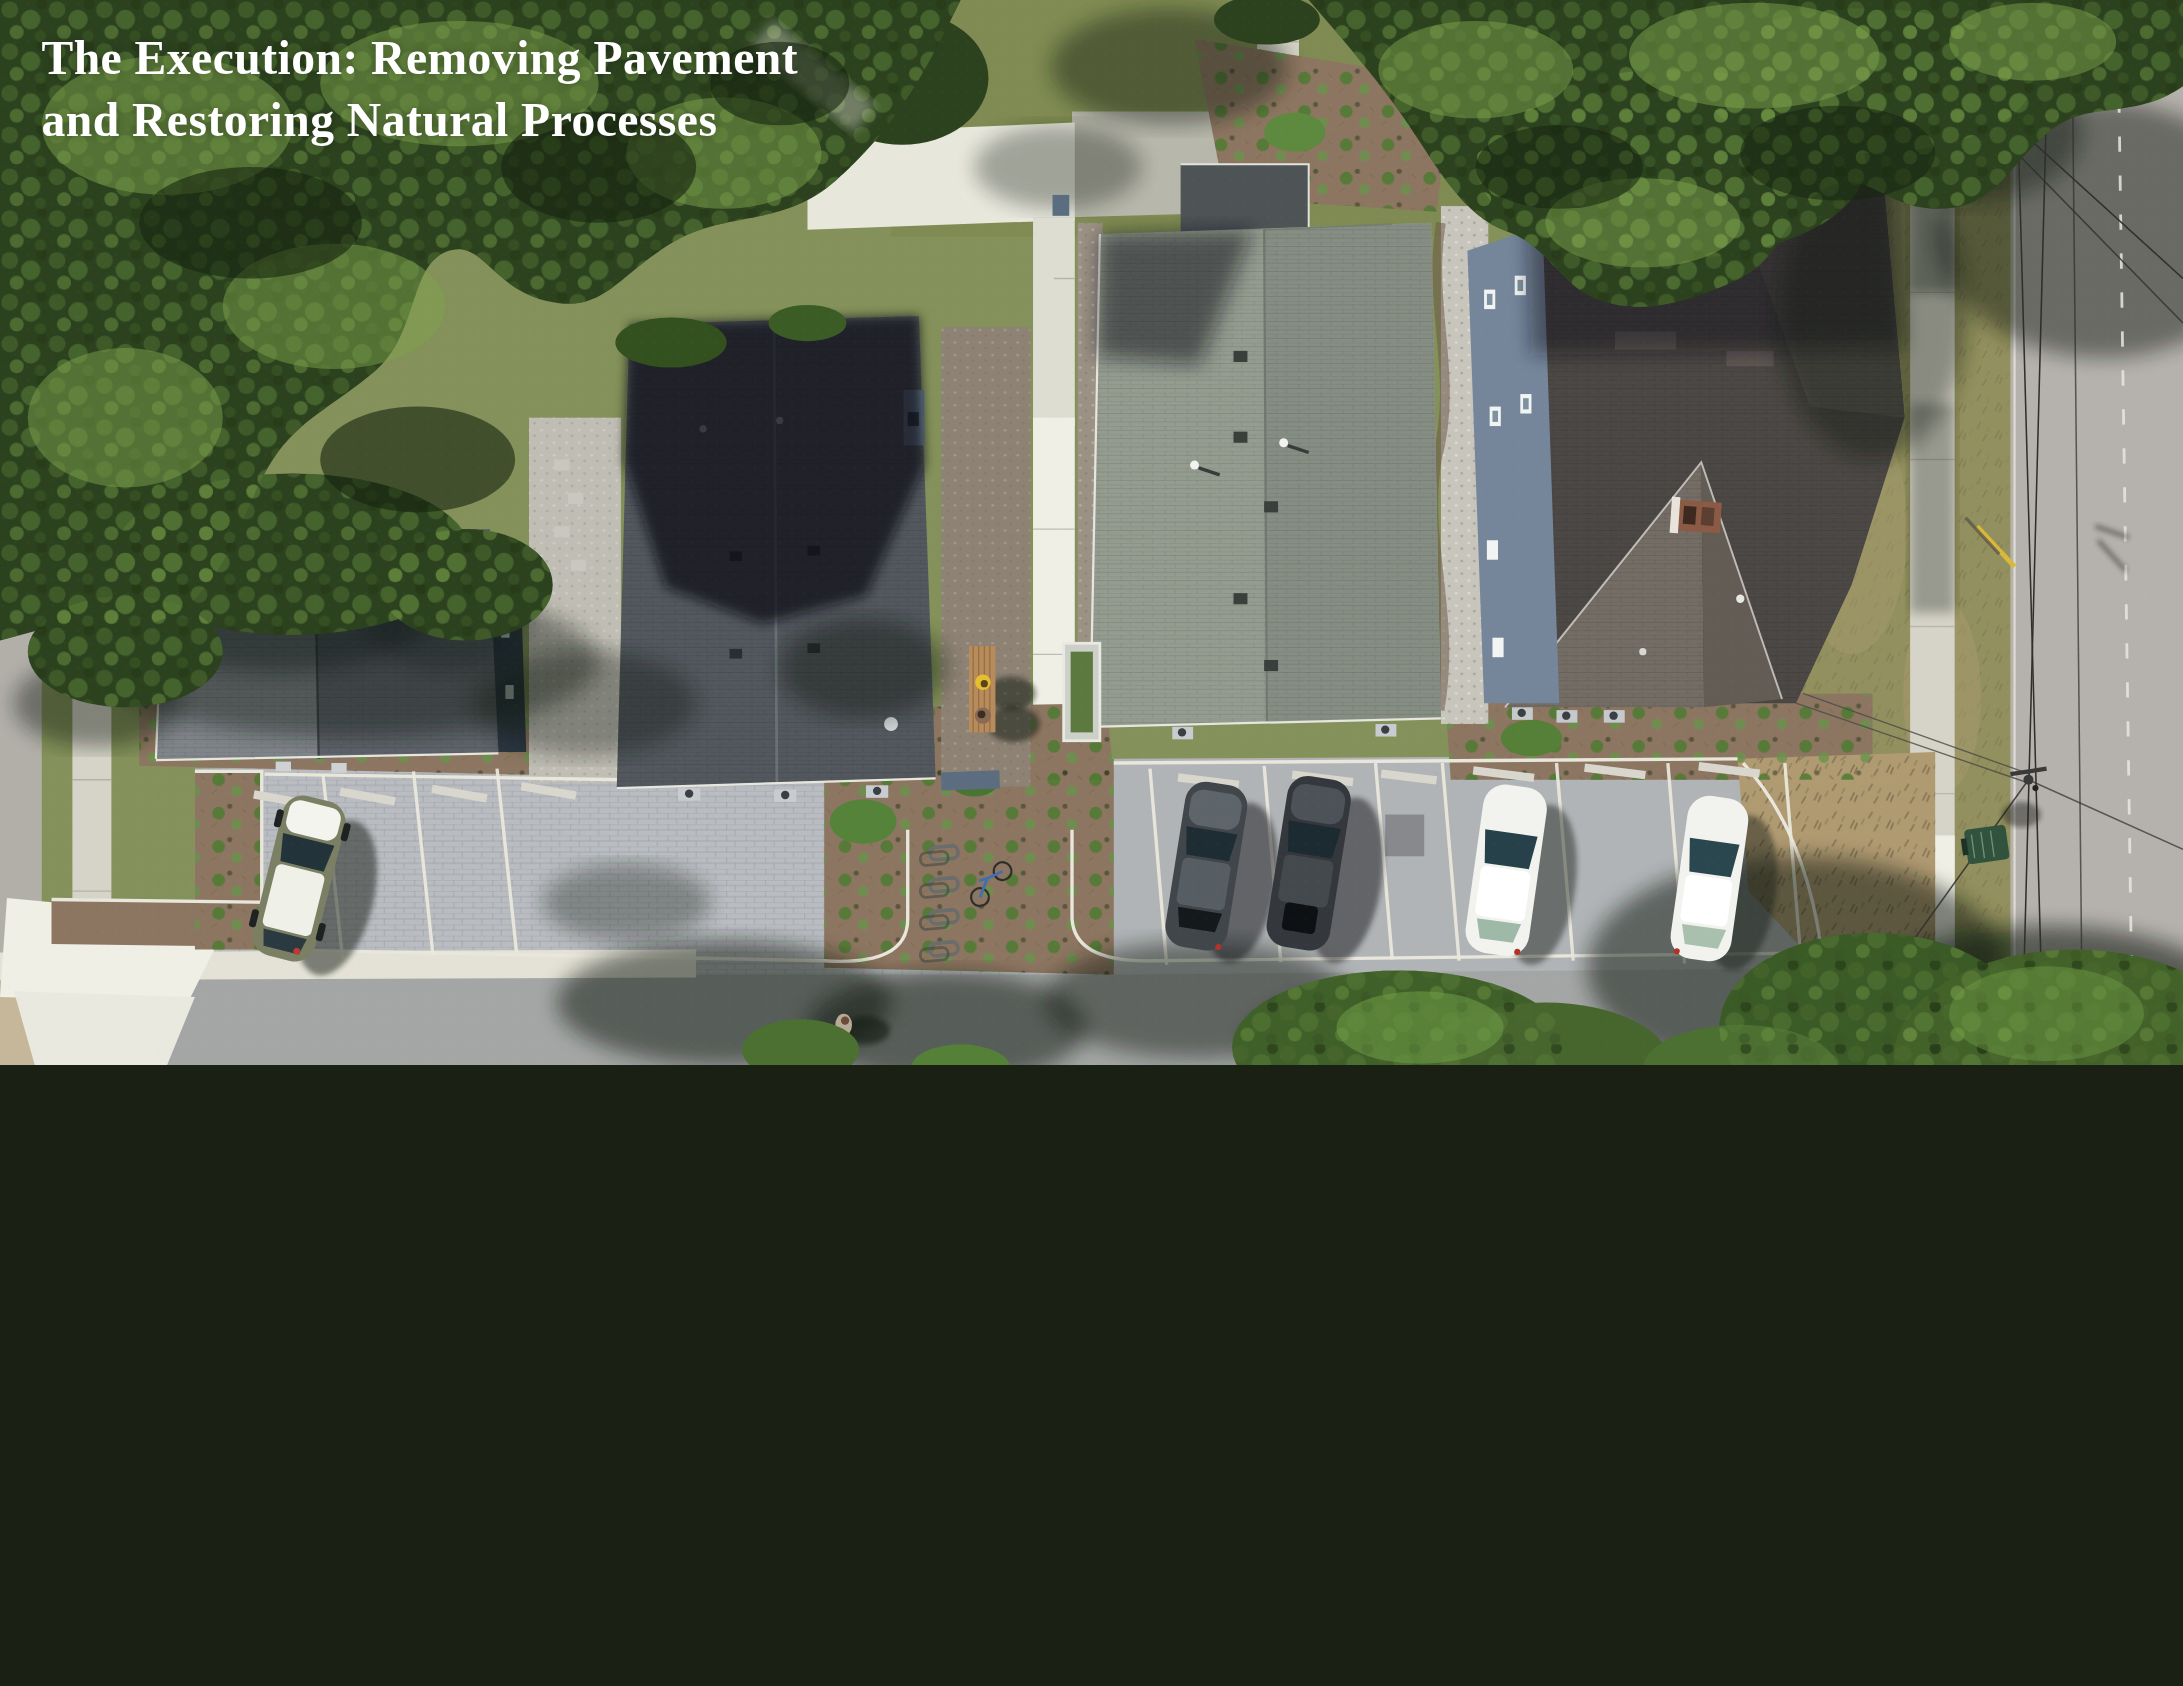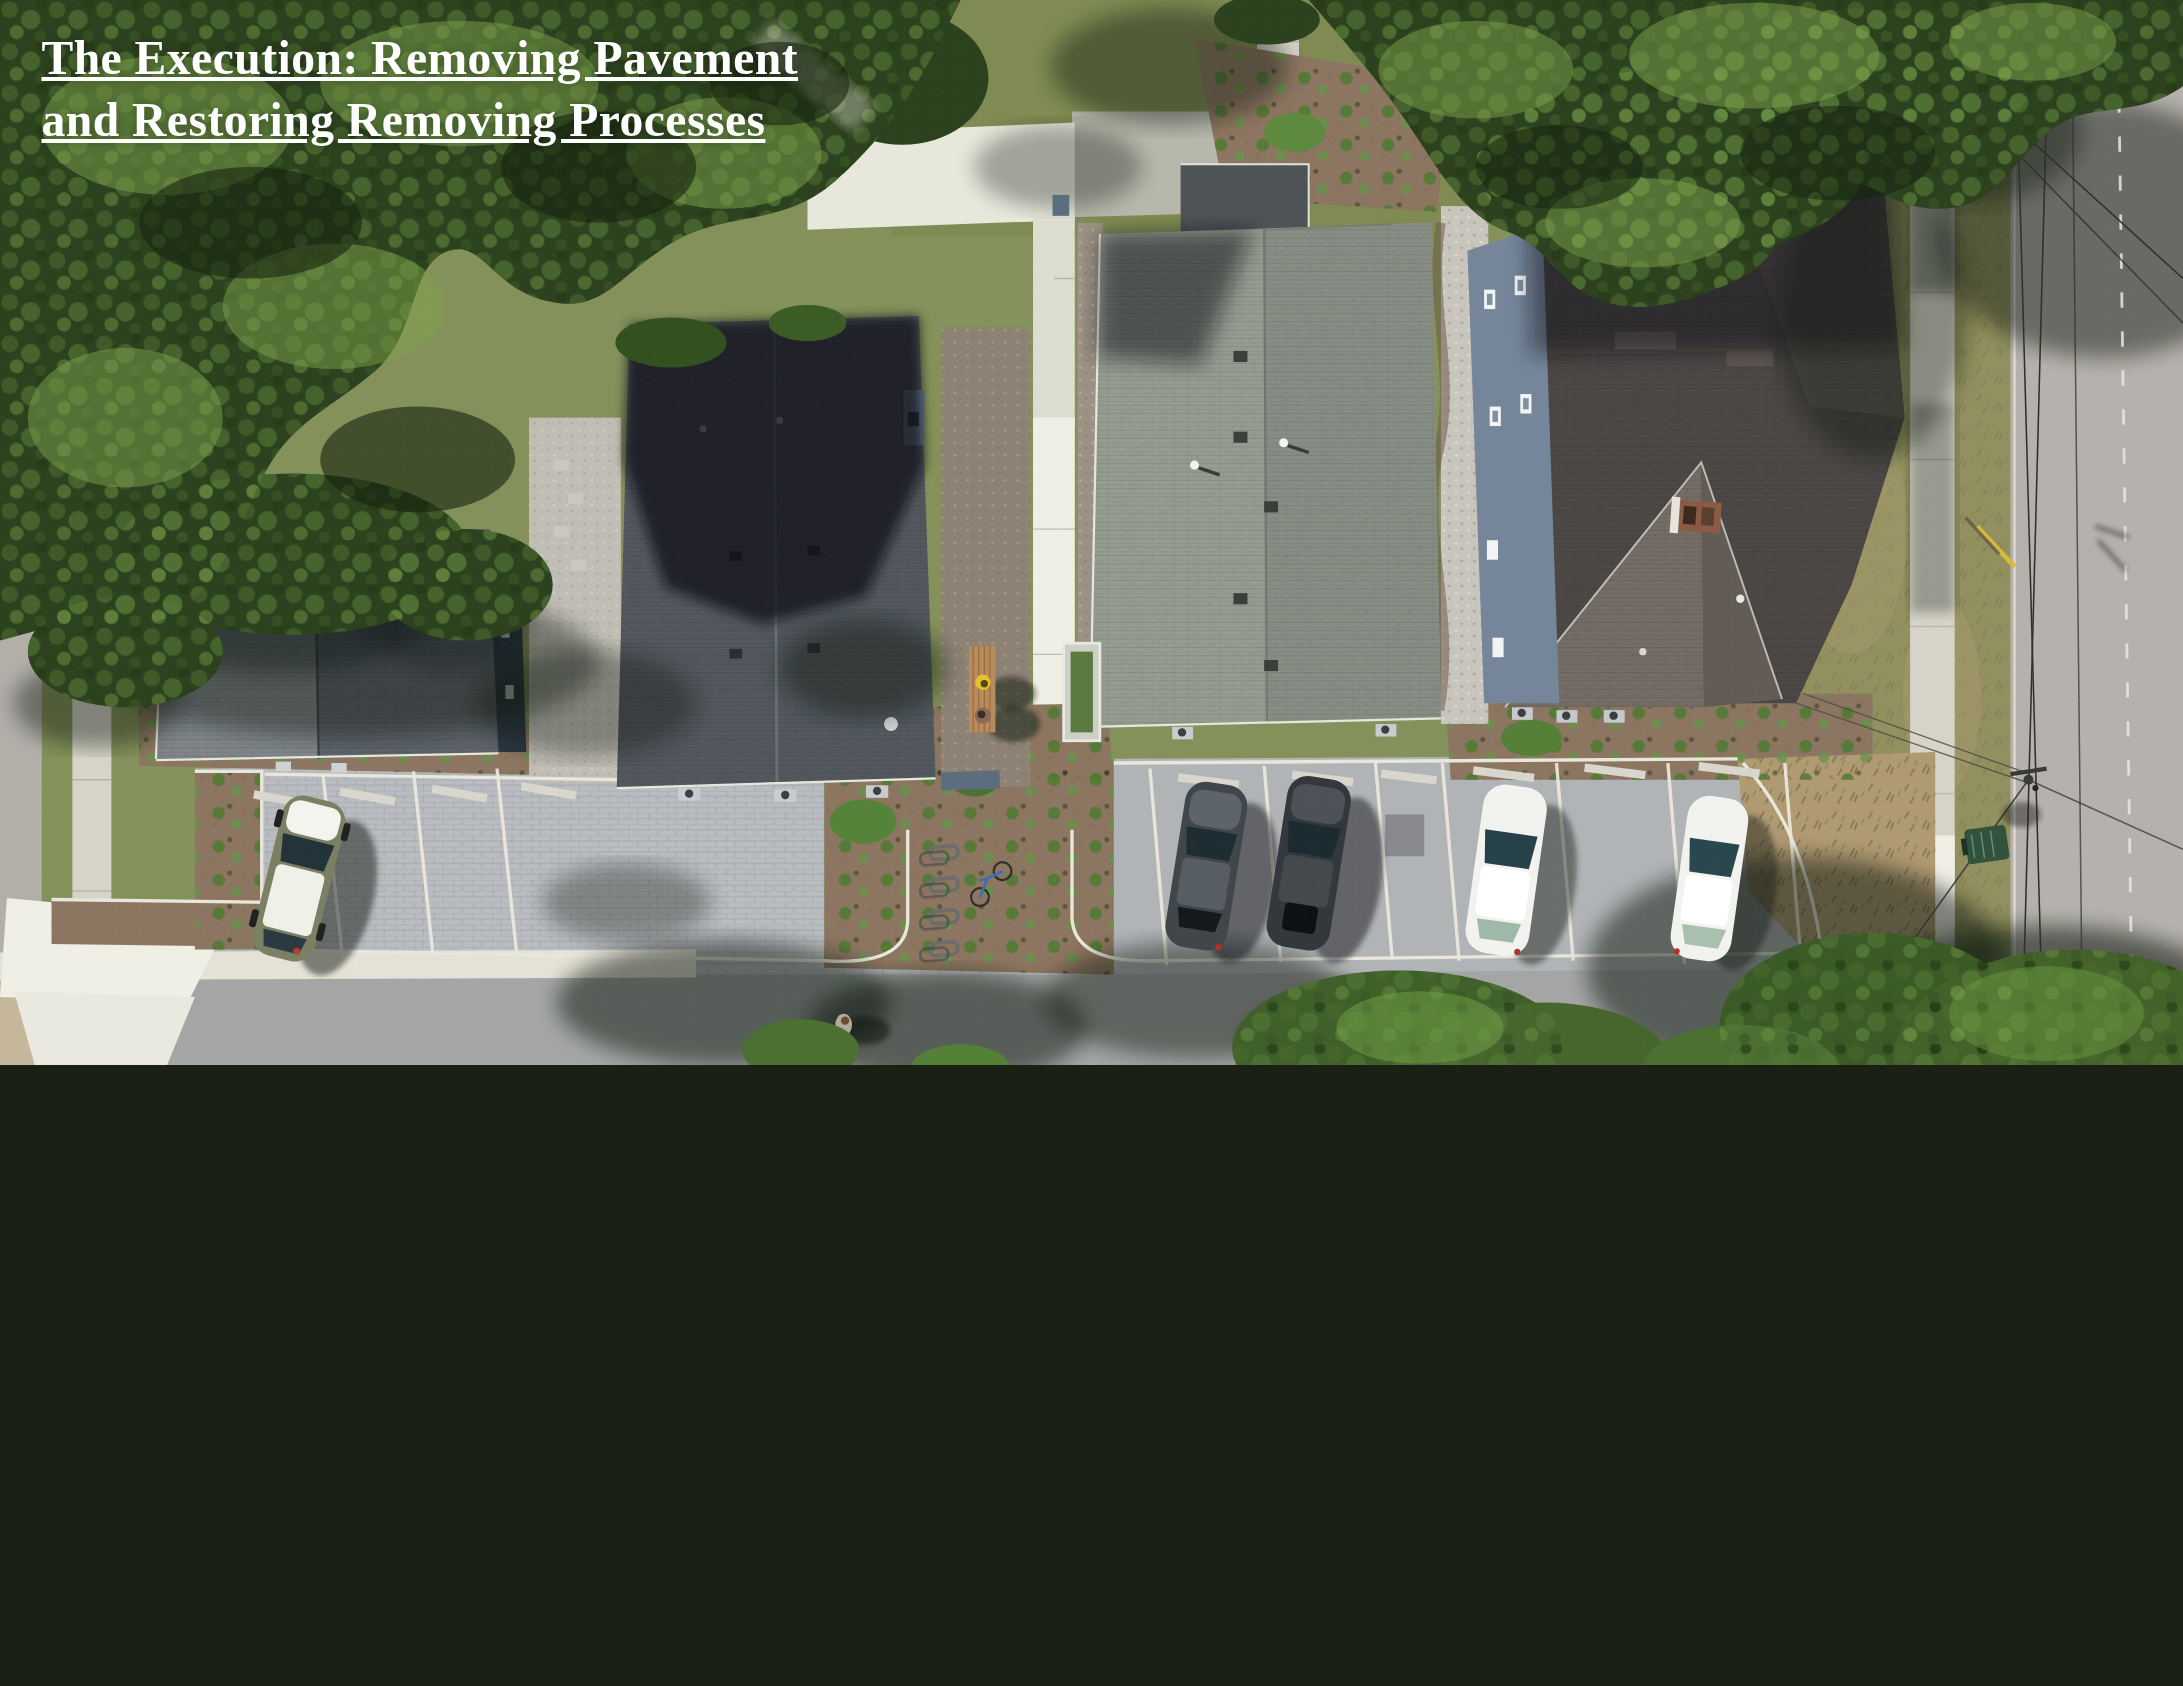--- a/index.html
+++ b/index.html
@@ -9,21 +9,20 @@
     position:absolute;left:1.9%;top:2.6%;
     color:#fff;
     font-family:"Liberation Serif","DejaVu Serif",serif;
     font-weight:bold;
     font-size:2.18vw;
     line-height:1.3;
     letter-spacing:.01em;
     text-shadow:0 0 .4vw rgba(0,0,0,.28);
     white-space:nowrap;
     z-index:5;
-    text-decoration:underline;
   }
   .title-overlay span{display:block;}
 </style>
 </head>
 <body>
 
 <div class="stage">
 
 <svg viewBox="0 0 1568 765" preserveAspectRatio="none" xmlns="http://www.w3.org/2000/svg">
   <defs>
@@ -510,17 +509,17 @@
       <ellipse cx="1020" cy="738" rx="60" ry="26" fill="#6f9c45" opacity=".55"></ellipse>
       <ellipse cx="1470" cy="728" rx="70" ry="34" fill="#6f9c45" opacity=".45"></ellipse>
     </g>
   </g>
 
   <rect x="0" y="0" width="1568" height="765" fill="url(#speckle)" opacity=".05"></rect>
 </svg>
 
   <div class="title-overlay">
     <span>The Execution: Removing Pavement</span>
-    <span>and Restoring Removing Processes</span>
+    <span>and Restoring Natural Processes</span>
   </div>
 
 </div>
 
 
 </body></html>

